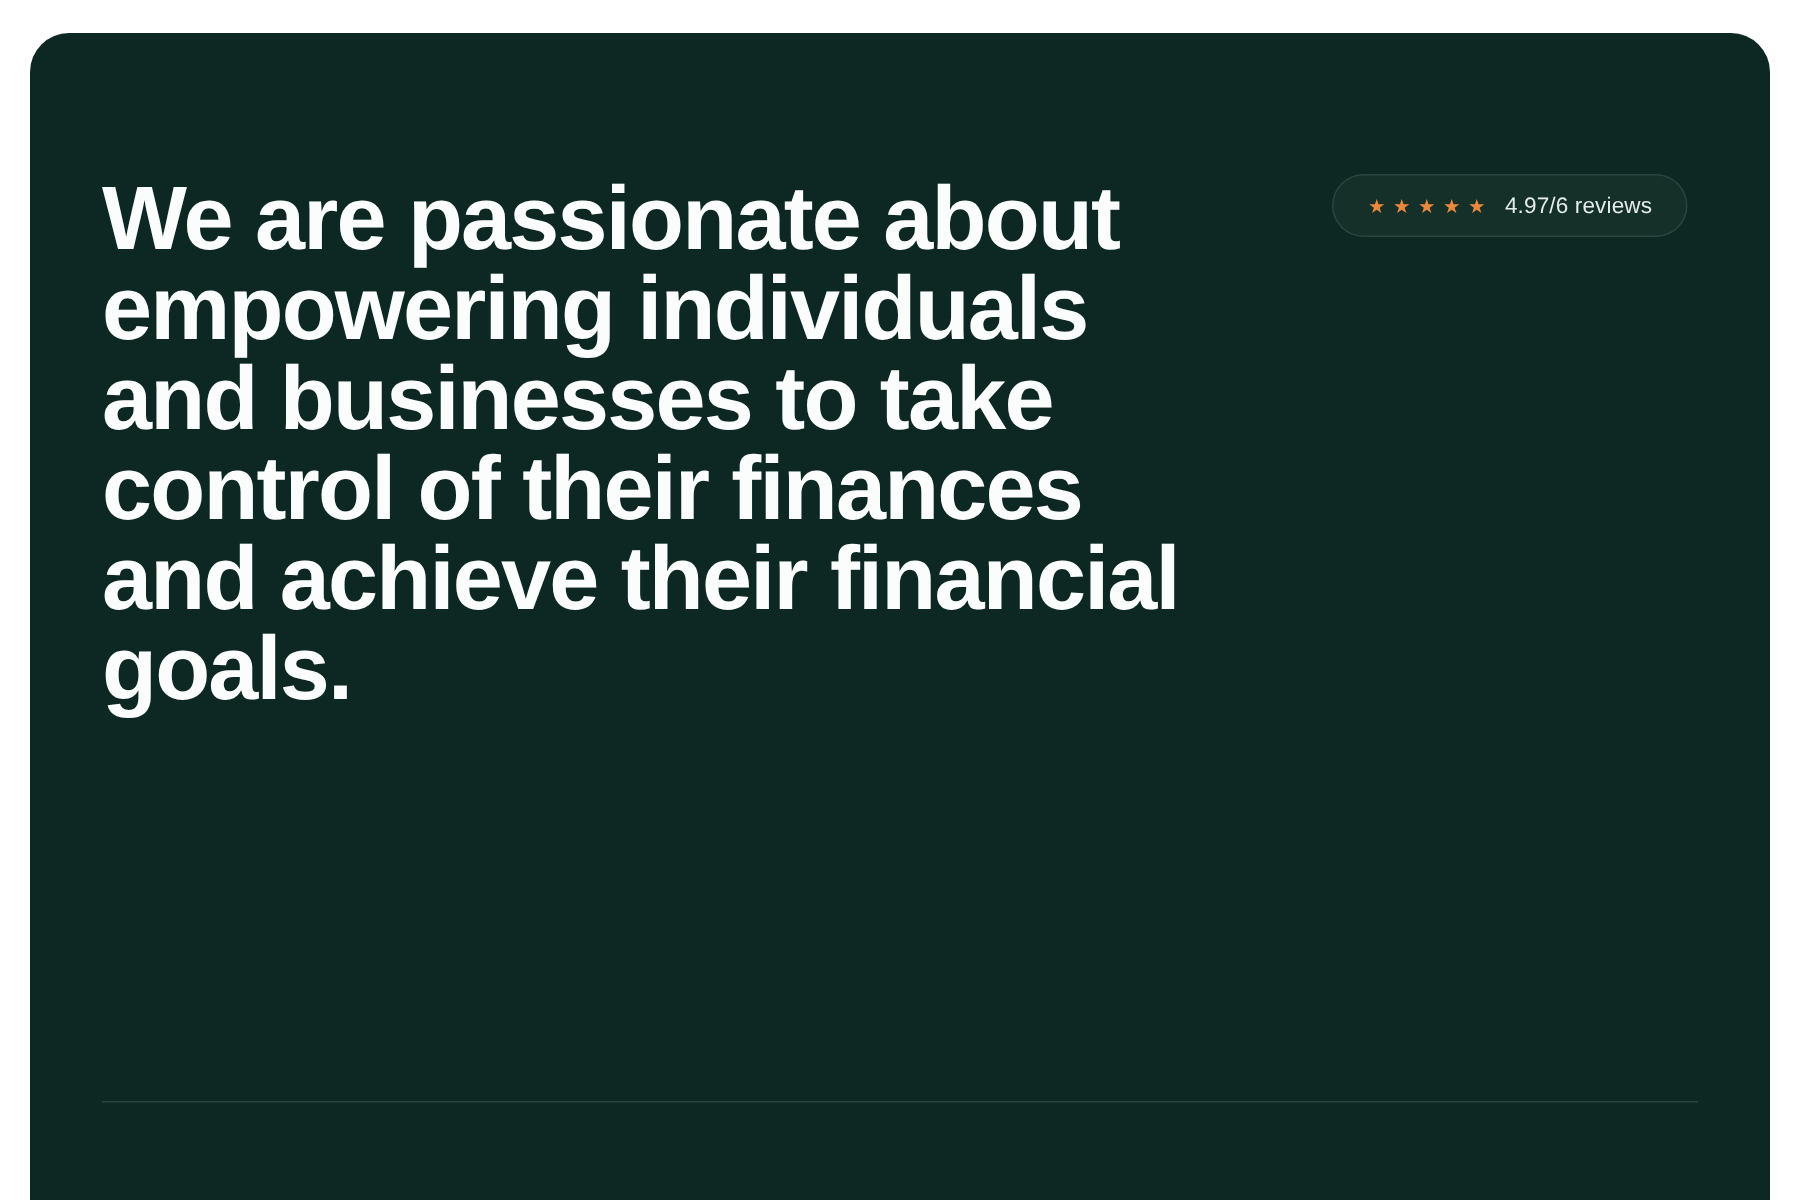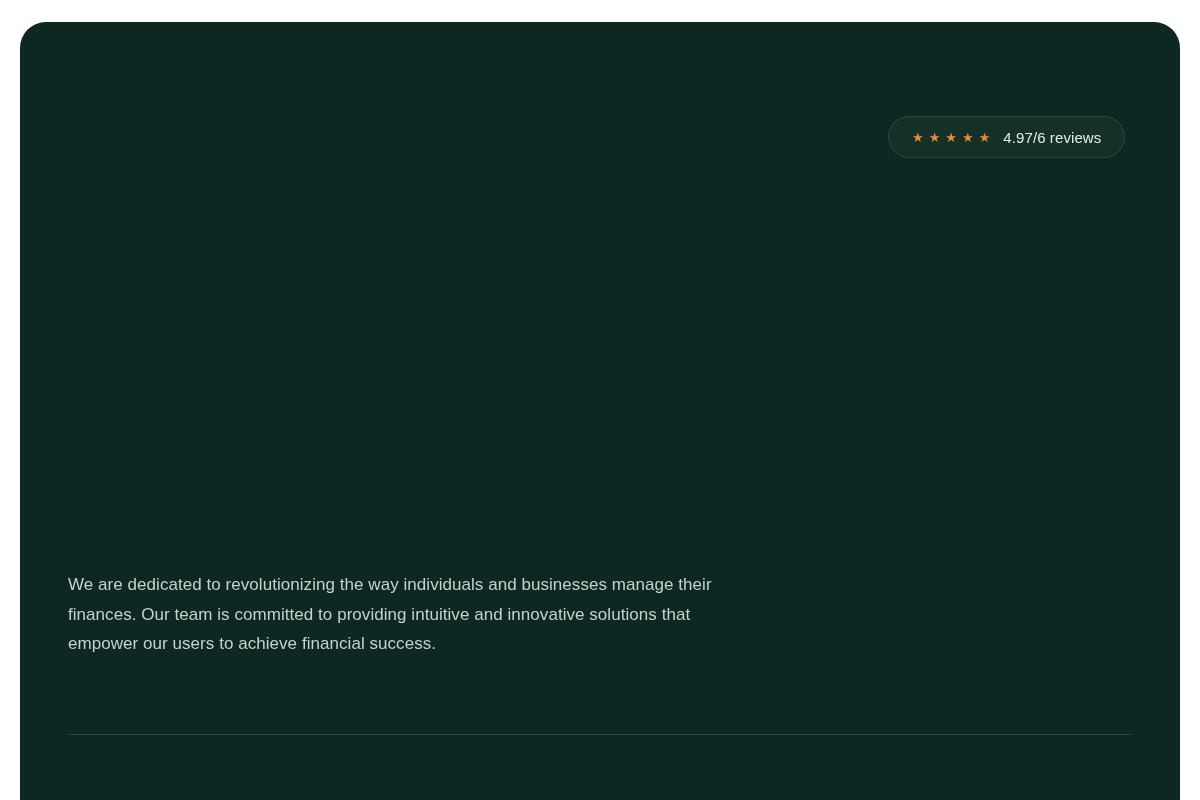--- a/index.html
+++ b/index.html
@@ -129,21 +129,21 @@
         <span class="stars">
           <span class="star">★</span>
           <span class="star">★</span>
           <span class="star">★</span>
           <span class="star">★</span>
           <span class="star">★</span>
         </span>
         <span class="rating-text">4.97/6 reviews</span>
       </div>
 
+      <h1 class="hero-heading">We are passionate about empowering individuals and businesses to take control of their finances and achieve their financial goals.</h1>
 
-      <p class="hero-paragraph">We are dedicated to revolutionizing the way individuals and businesses manage their finances. Our team is committed to providing intuitive and innovative solutions that empower our users to achieve financial success.</p>
 
       <div class="hero-divider"></div>
 
     </div>
   </section>
 
 </div>
 
 </body></html>

